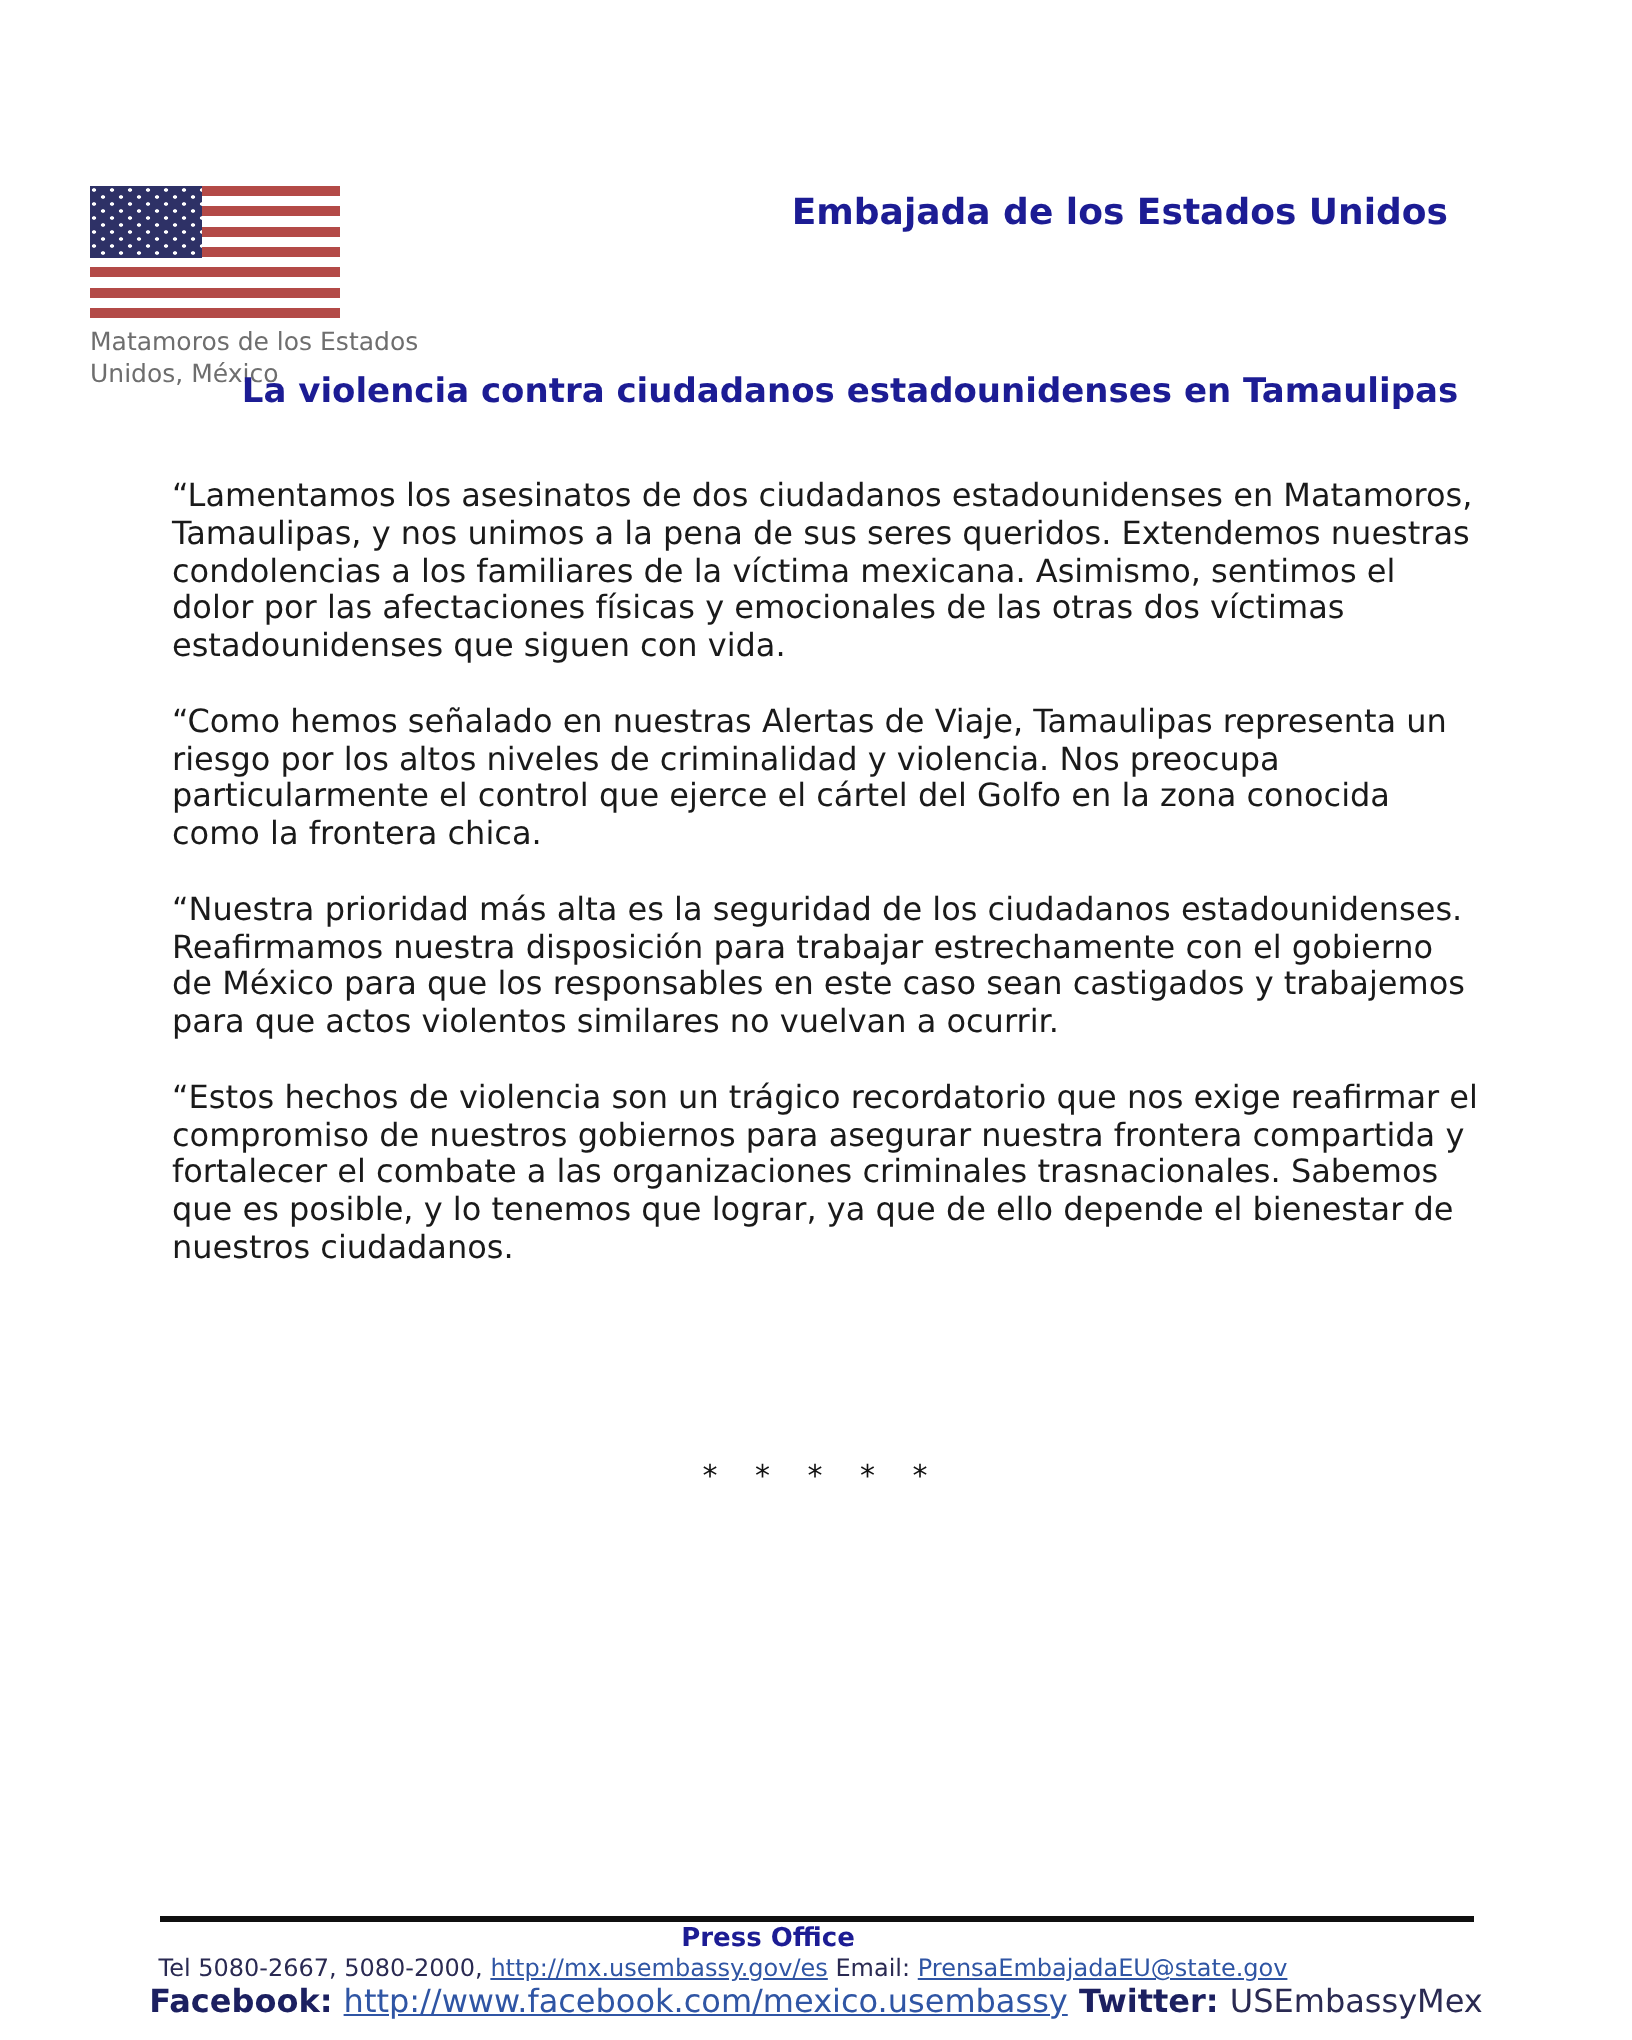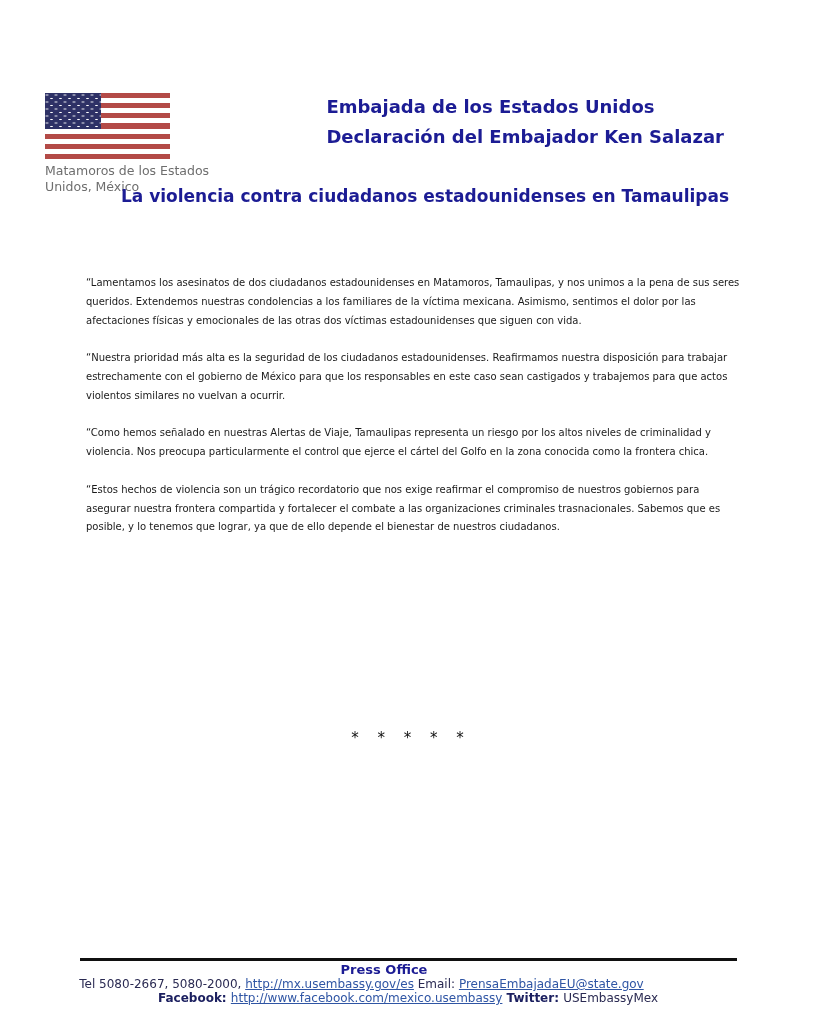--- a/index.html
+++ b/index.html
@@ -77,23 +77,22 @@
     line-height: 21px;
   }
 
   
   .body-text {
     position: absolute;
     top: 239px;
     left: 86px;
     width: 655px;
     color: var(--body-text);
-    font-size: 10px;
+    font-size: 16px;
     line-height: 18.8px;
-    margin-top: 35px;
   }
   .body-text p {
     margin: 0 0 18.8px 0;
   }
 
   
   .separator {
     position: absolute;
     top: 729px;
     left: 0;
@@ -133,21 +132,21 @@
     color: var(--footer-text);
     font-size: 12px;
   }
   .footer-line2 {
     position: absolute;
     top: 991px;
     left: 0;
     width: 816px;
     text-align: center;
     color: var(--footer-text);
-    font-size: 12px;
+    font-size: 16px;
   }
   .footer a.link {
     color: var(--link-blue);
     text-decoration: underline;
     cursor: pointer;
   }
   .bold-navy {
     font-weight: bold;
     color: #1c2060;
   }
@@ -160,31 +159,30 @@
   <div class="flag">
     <div class="flag-canton"></div>
   </div>
   <div class="flag-caption">
     <div>Matamoros de los Estados</div>
     <div>Unidos, México</div>
   </div>
 
   <div class="header-block">
     <div>Embajada de los Estados Unidos</div>
-    <div>Declaración del Embajador Ken Salazar</div>
   </div>
 
   <div class="doc-title">
     <div>La violencia contra ciudadanos estadounidenses en Tamaulipas</div>
   </div>
 
   <div class="body-text">
     <p>“Lamentamos los asesinatos de dos ciudadanos estadounidenses en Matamoros, Tamaulipas, y nos unimos a la pena de sus seres queridos. Extendemos nuestras condolencias a los familiares de la víctima mexicana. Asimismo, sentimos el dolor por las afectaciones físicas y emocionales de las otras dos víctimas estadounidenses que siguen con vida.</p>
+    <p>“Como hemos señalado en nuestras Alertas de Viaje, Tamaulipas representa un riesgo por los altos niveles de criminalidad y violencia. Nos preocupa particularmente el control que ejerce el cártel del Golfo en la zona conocida como la frontera chica.</p>
     <p>“Nuestra prioridad más alta es la seguridad de los ciudadanos estadounidenses. Reafirmamos nuestra disposición para trabajar estrechamente con el gobierno de México para que los responsables en este caso sean castigados y trabajemos para que actos violentos similares no vuelvan a ocurrir.</p>
-    <p>“Como hemos señalado en nuestras Alertas de Viaje, Tamaulipas representa un riesgo por los altos niveles de criminalidad y violencia. Nos preocupa particularmente el control que ejerce el cártel del Golfo en la zona conocida como la frontera chica.</p>
     <p>“Estos hechos de violencia son un trágico recordatorio que nos exige reafirmar el compromiso de nuestros gobiernos para asegurar nuestra frontera compartida y fortalecer el combate a las organizaciones criminales trasnacionales. Sabemos que es posible, y lo tenemos que lograr, ya que de ello depende el bienestar de nuestros ciudadanos.</p>
   </div>
 
   <div class="separator">* * * * *</div>
 
   <div class="footer">
     <div class="footer-rule"></div>
     <div class="footer-title">Press Office</div>
     <div class="footer-line1">
       <span>Tel 5080-2667, 5080-2000, </span><a class="link">http://mx.usembassy.gov/es</a><span> Email: </span><a class="link">PrensaEmbajadaEU@state.gov</a>

